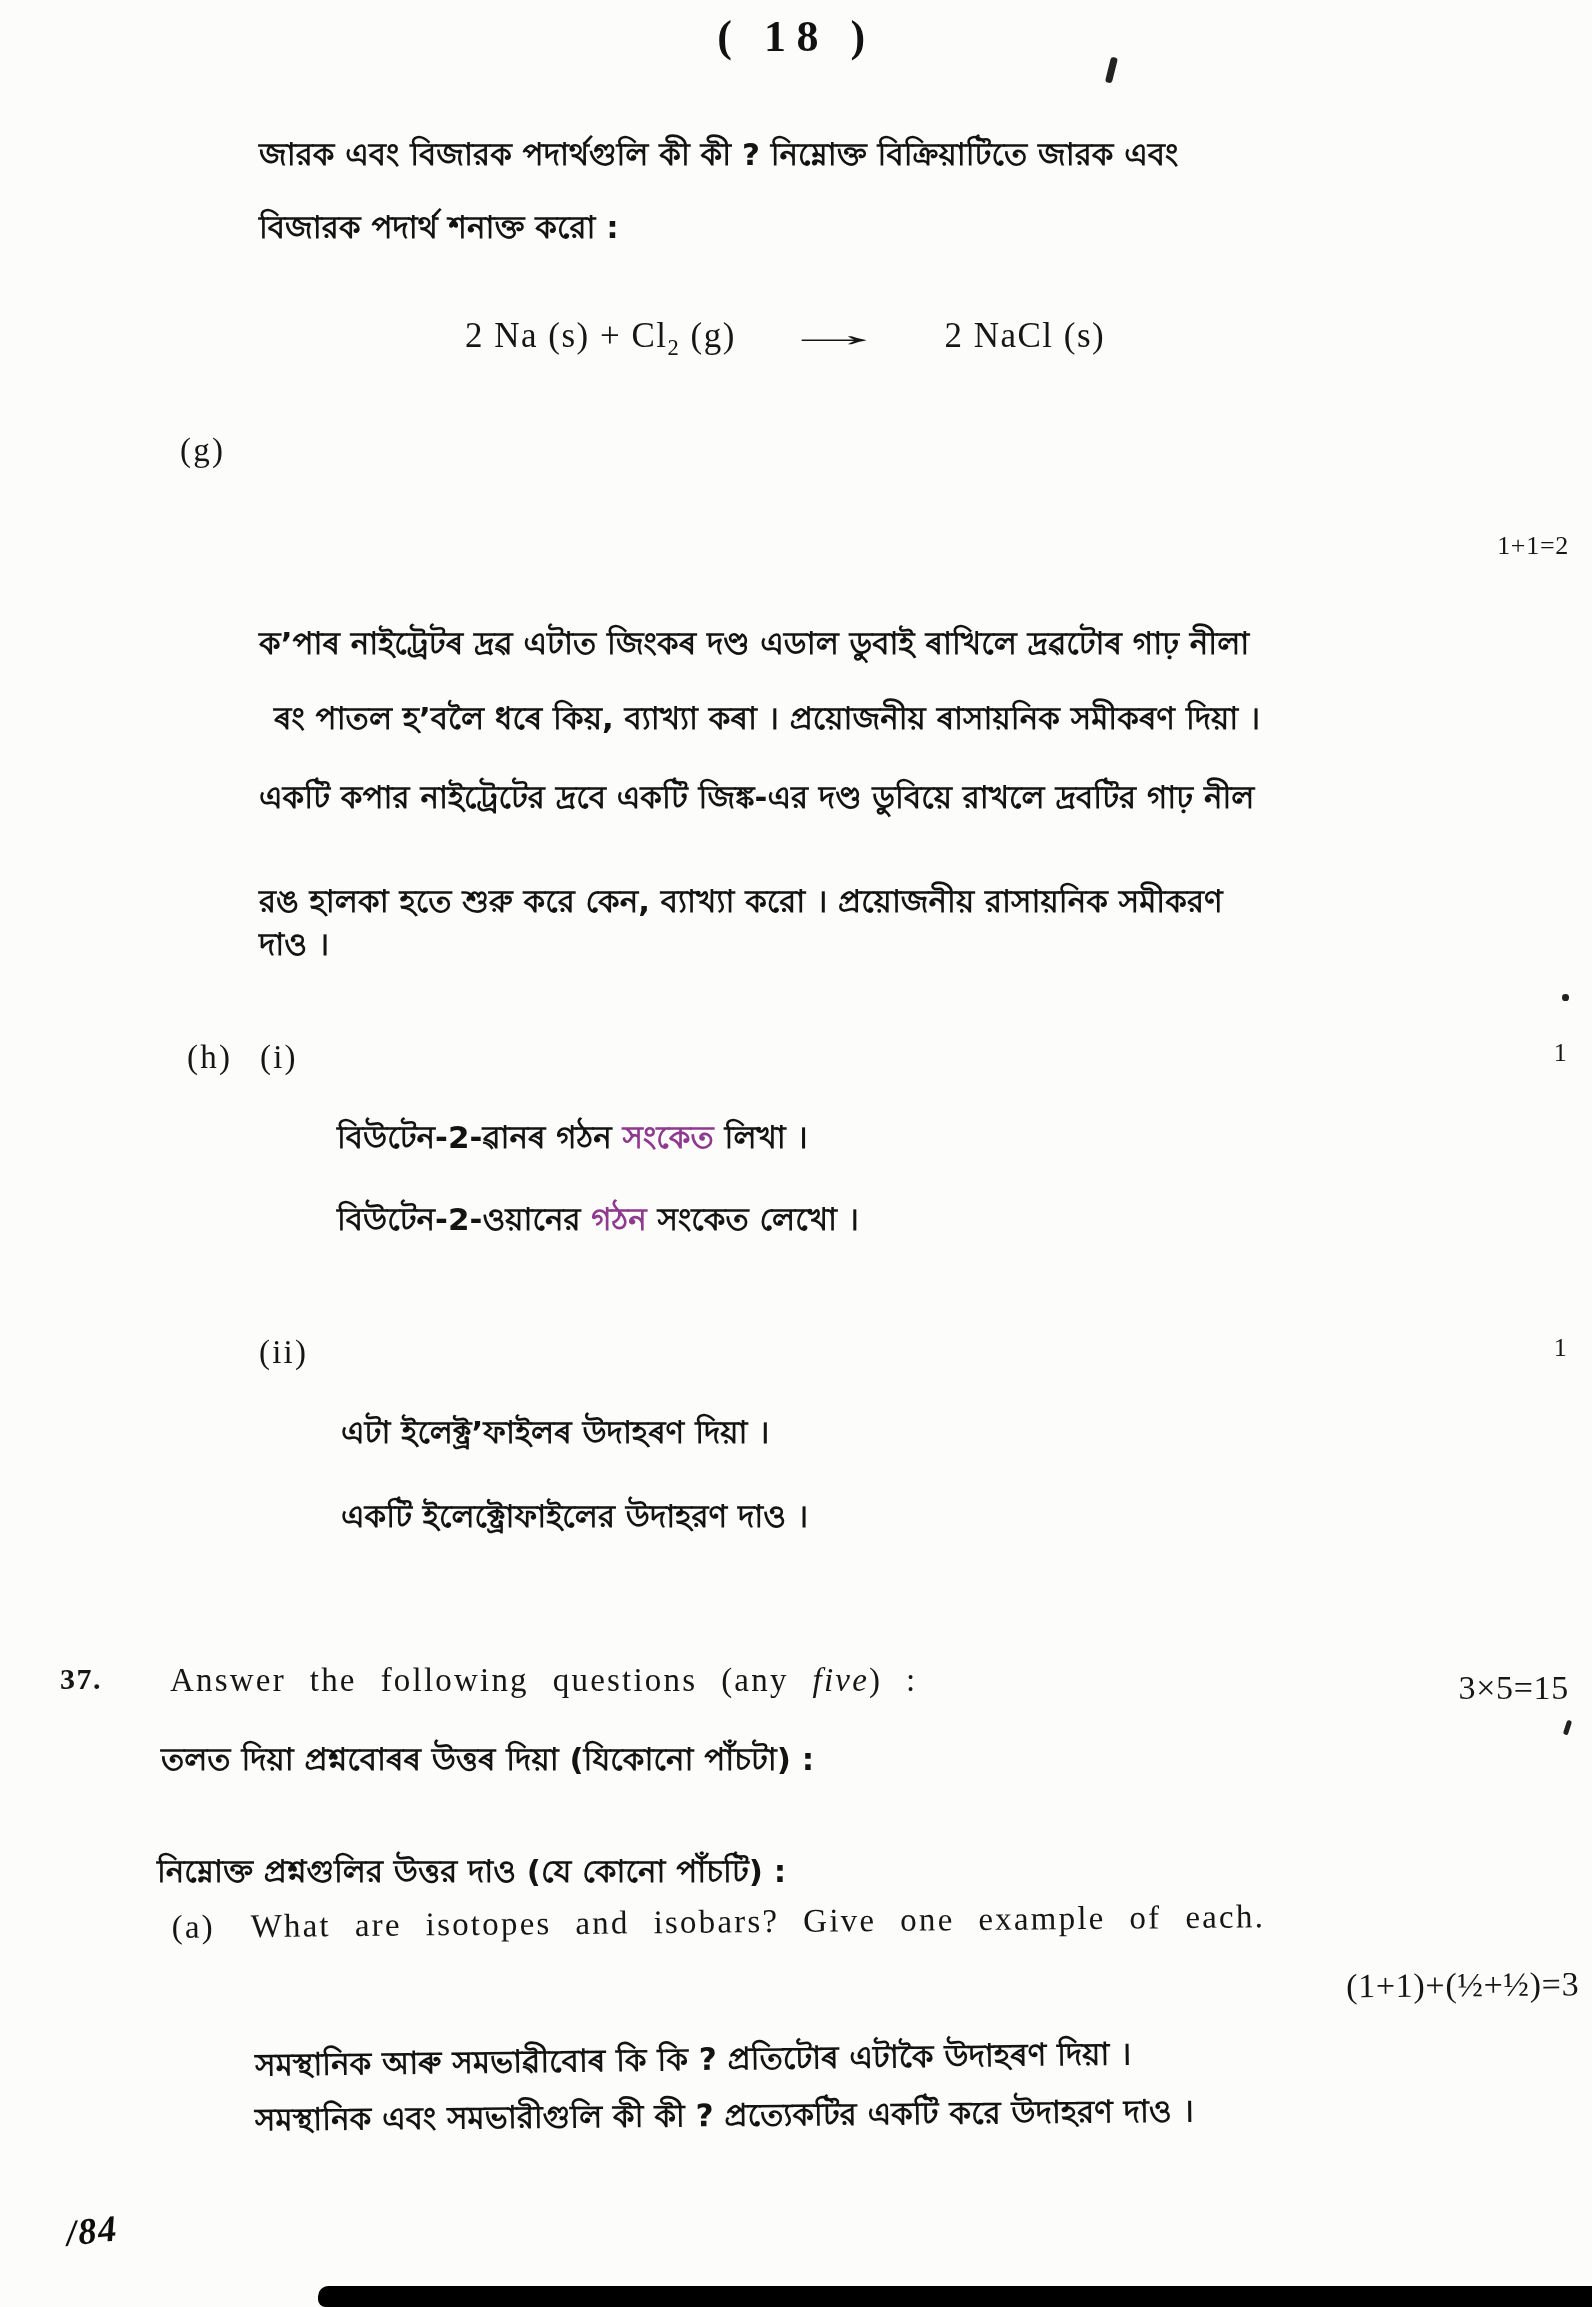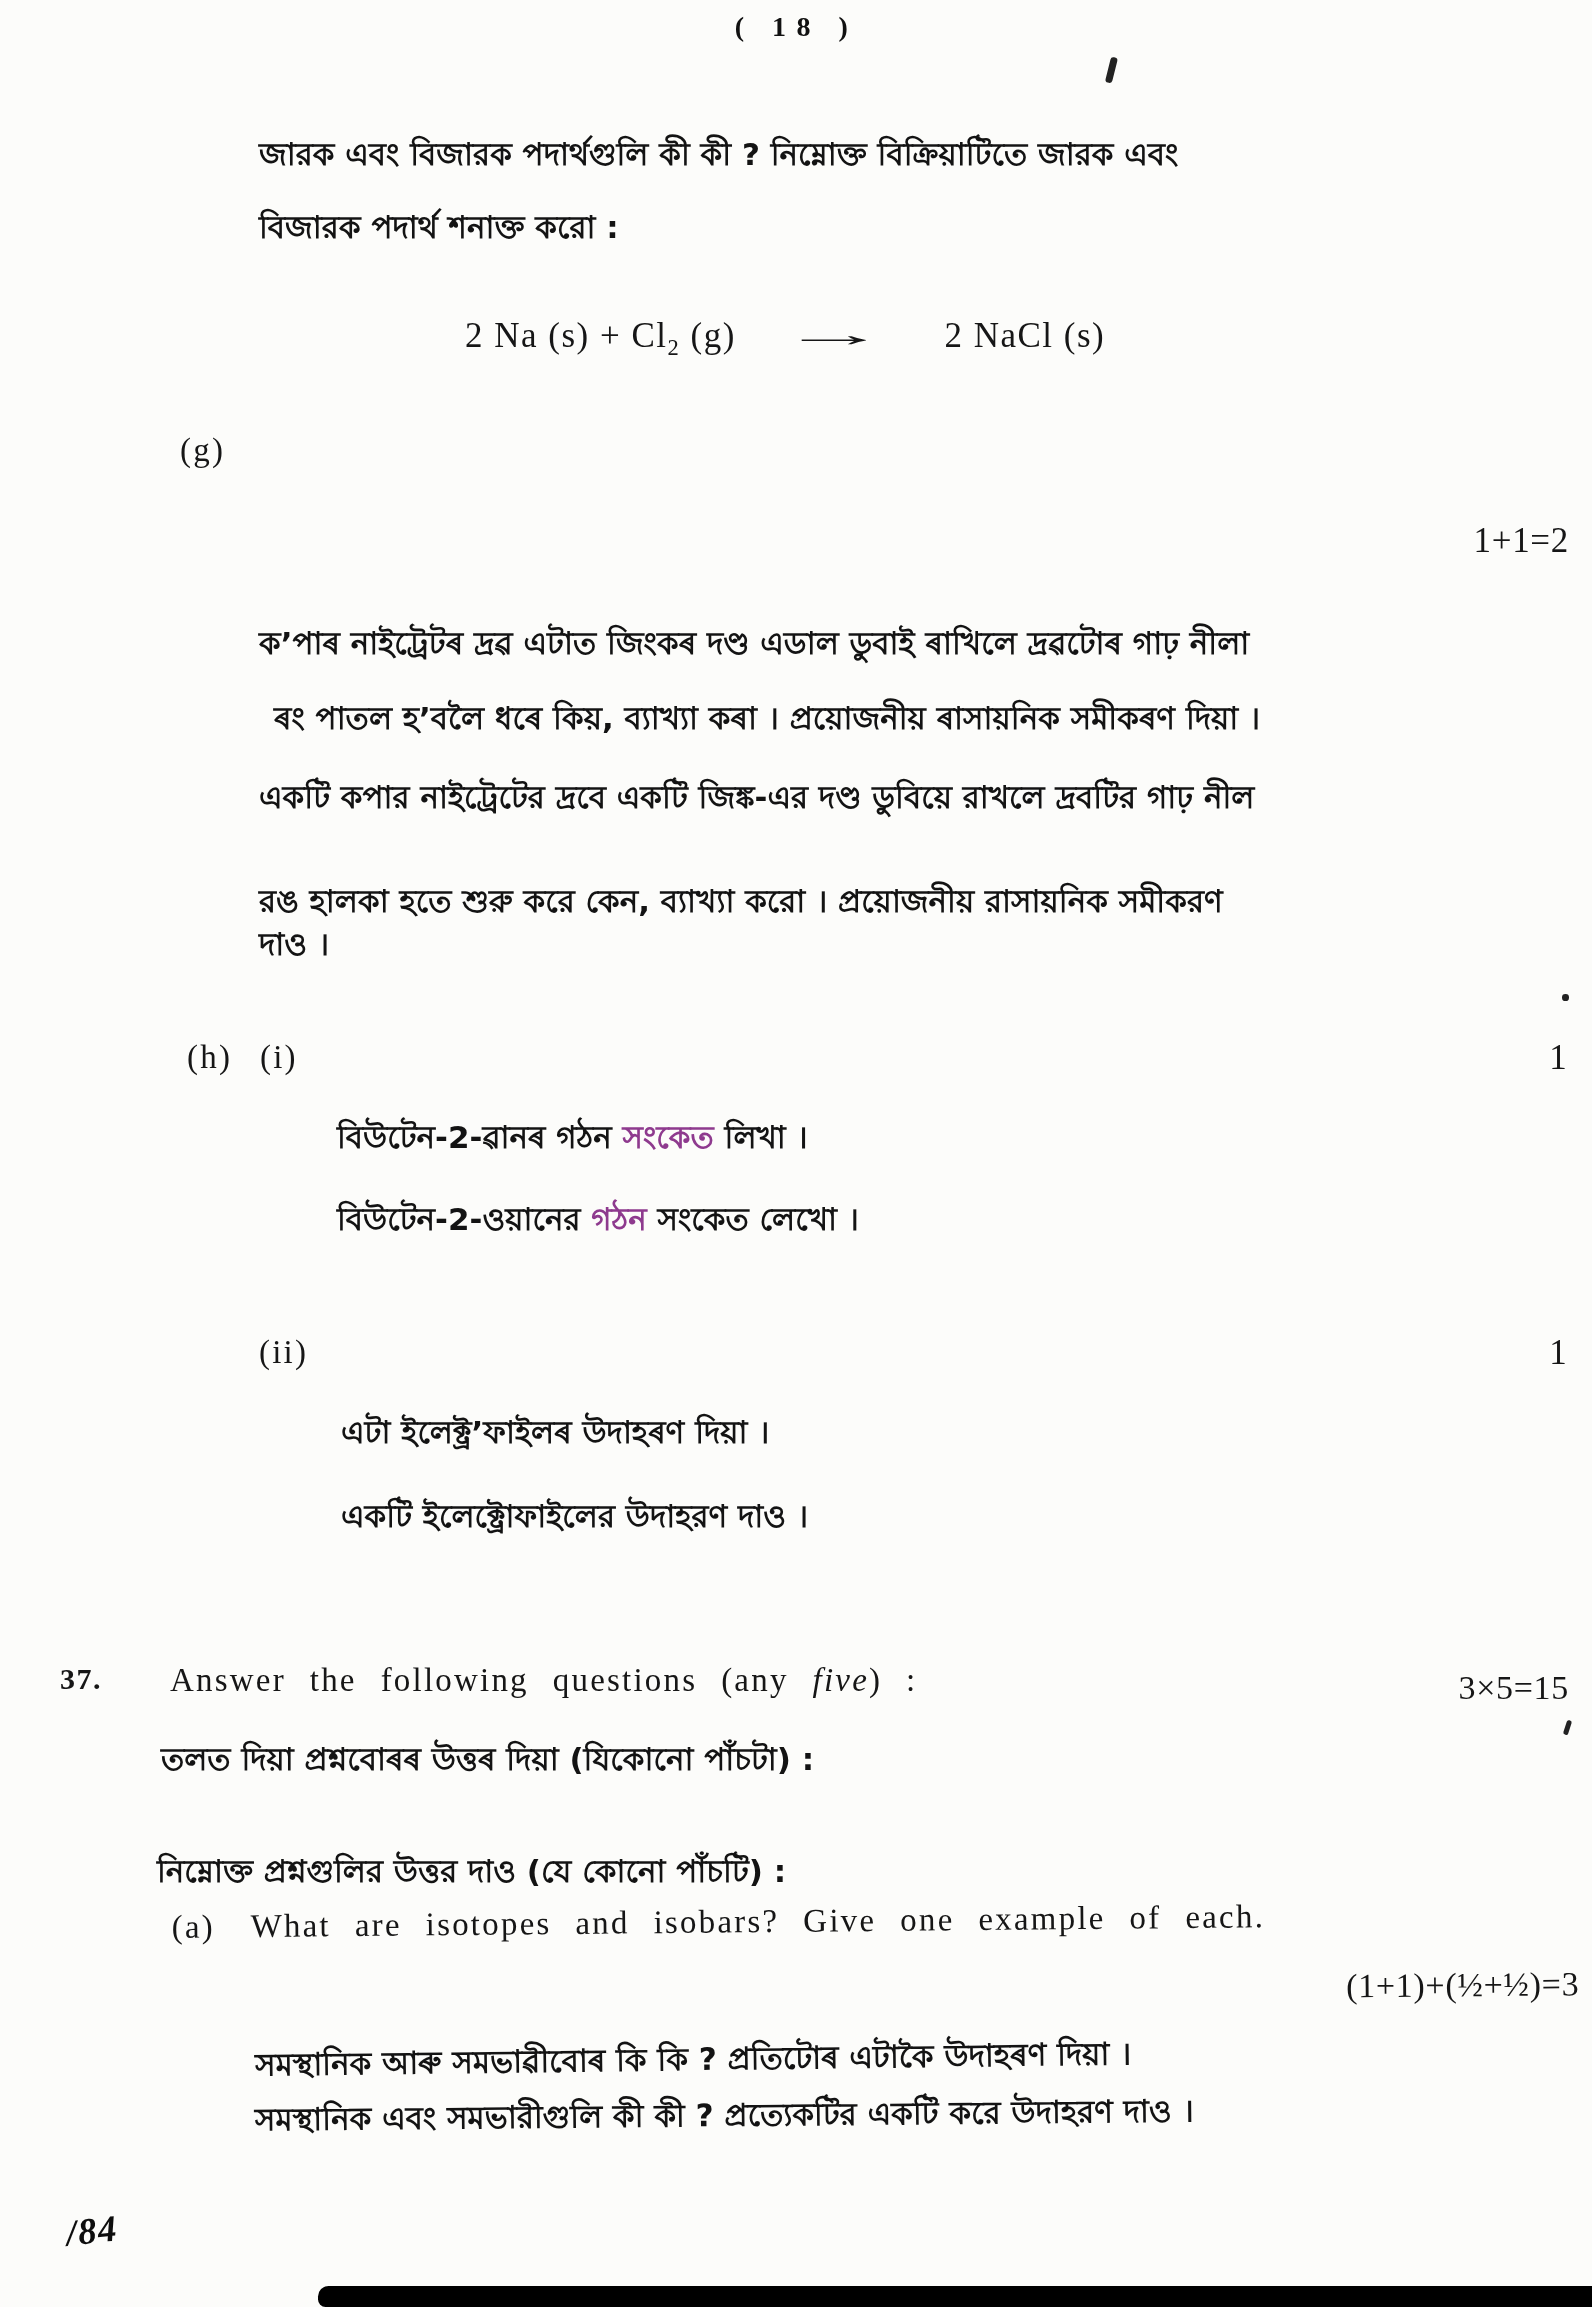--- a/index.html
+++ b/index.html
@@ -33,21 +33,21 @@
   .bn {
     font-family: "DejaVu Sans", sans-serif;
     font-size: 31px;
     line-height: 1.25;
     color: #131313;
     white-space: nowrap;
     font-weight: 600;
   }
 
   .page-number {
-    font-size: 28px;
+    font-size: 44px;
     font-weight: bold;
     letter-spacing: 10.5px;
     text-align: center;
     width: 100%;
     color: #111;
   }
 
   .eq {
     font-size: 35px;
     letter-spacing: 1.5px;
@@ -61,21 +61,21 @@
     margin: 0 90px 0 82px;
     position: relative;
     top: -1.5px;
   }
 
   .row { position: absolute; }
   .q-label { position: absolute; left: 0; top: 0; }
   .marks {
     position: absolute;
     white-space: nowrap;
-    font-size: 35px;
+    font-size: 26px;
     letter-spacing: 0.7px;
     color: #161616;
   }
   .tint { color: var(--tint, #8e3a8e); }
   .italic { font-style: italic; }
 
   .q37-num {
     font-size: 30px;
     font-weight: bold;
     letter-spacing: 1.5px;

